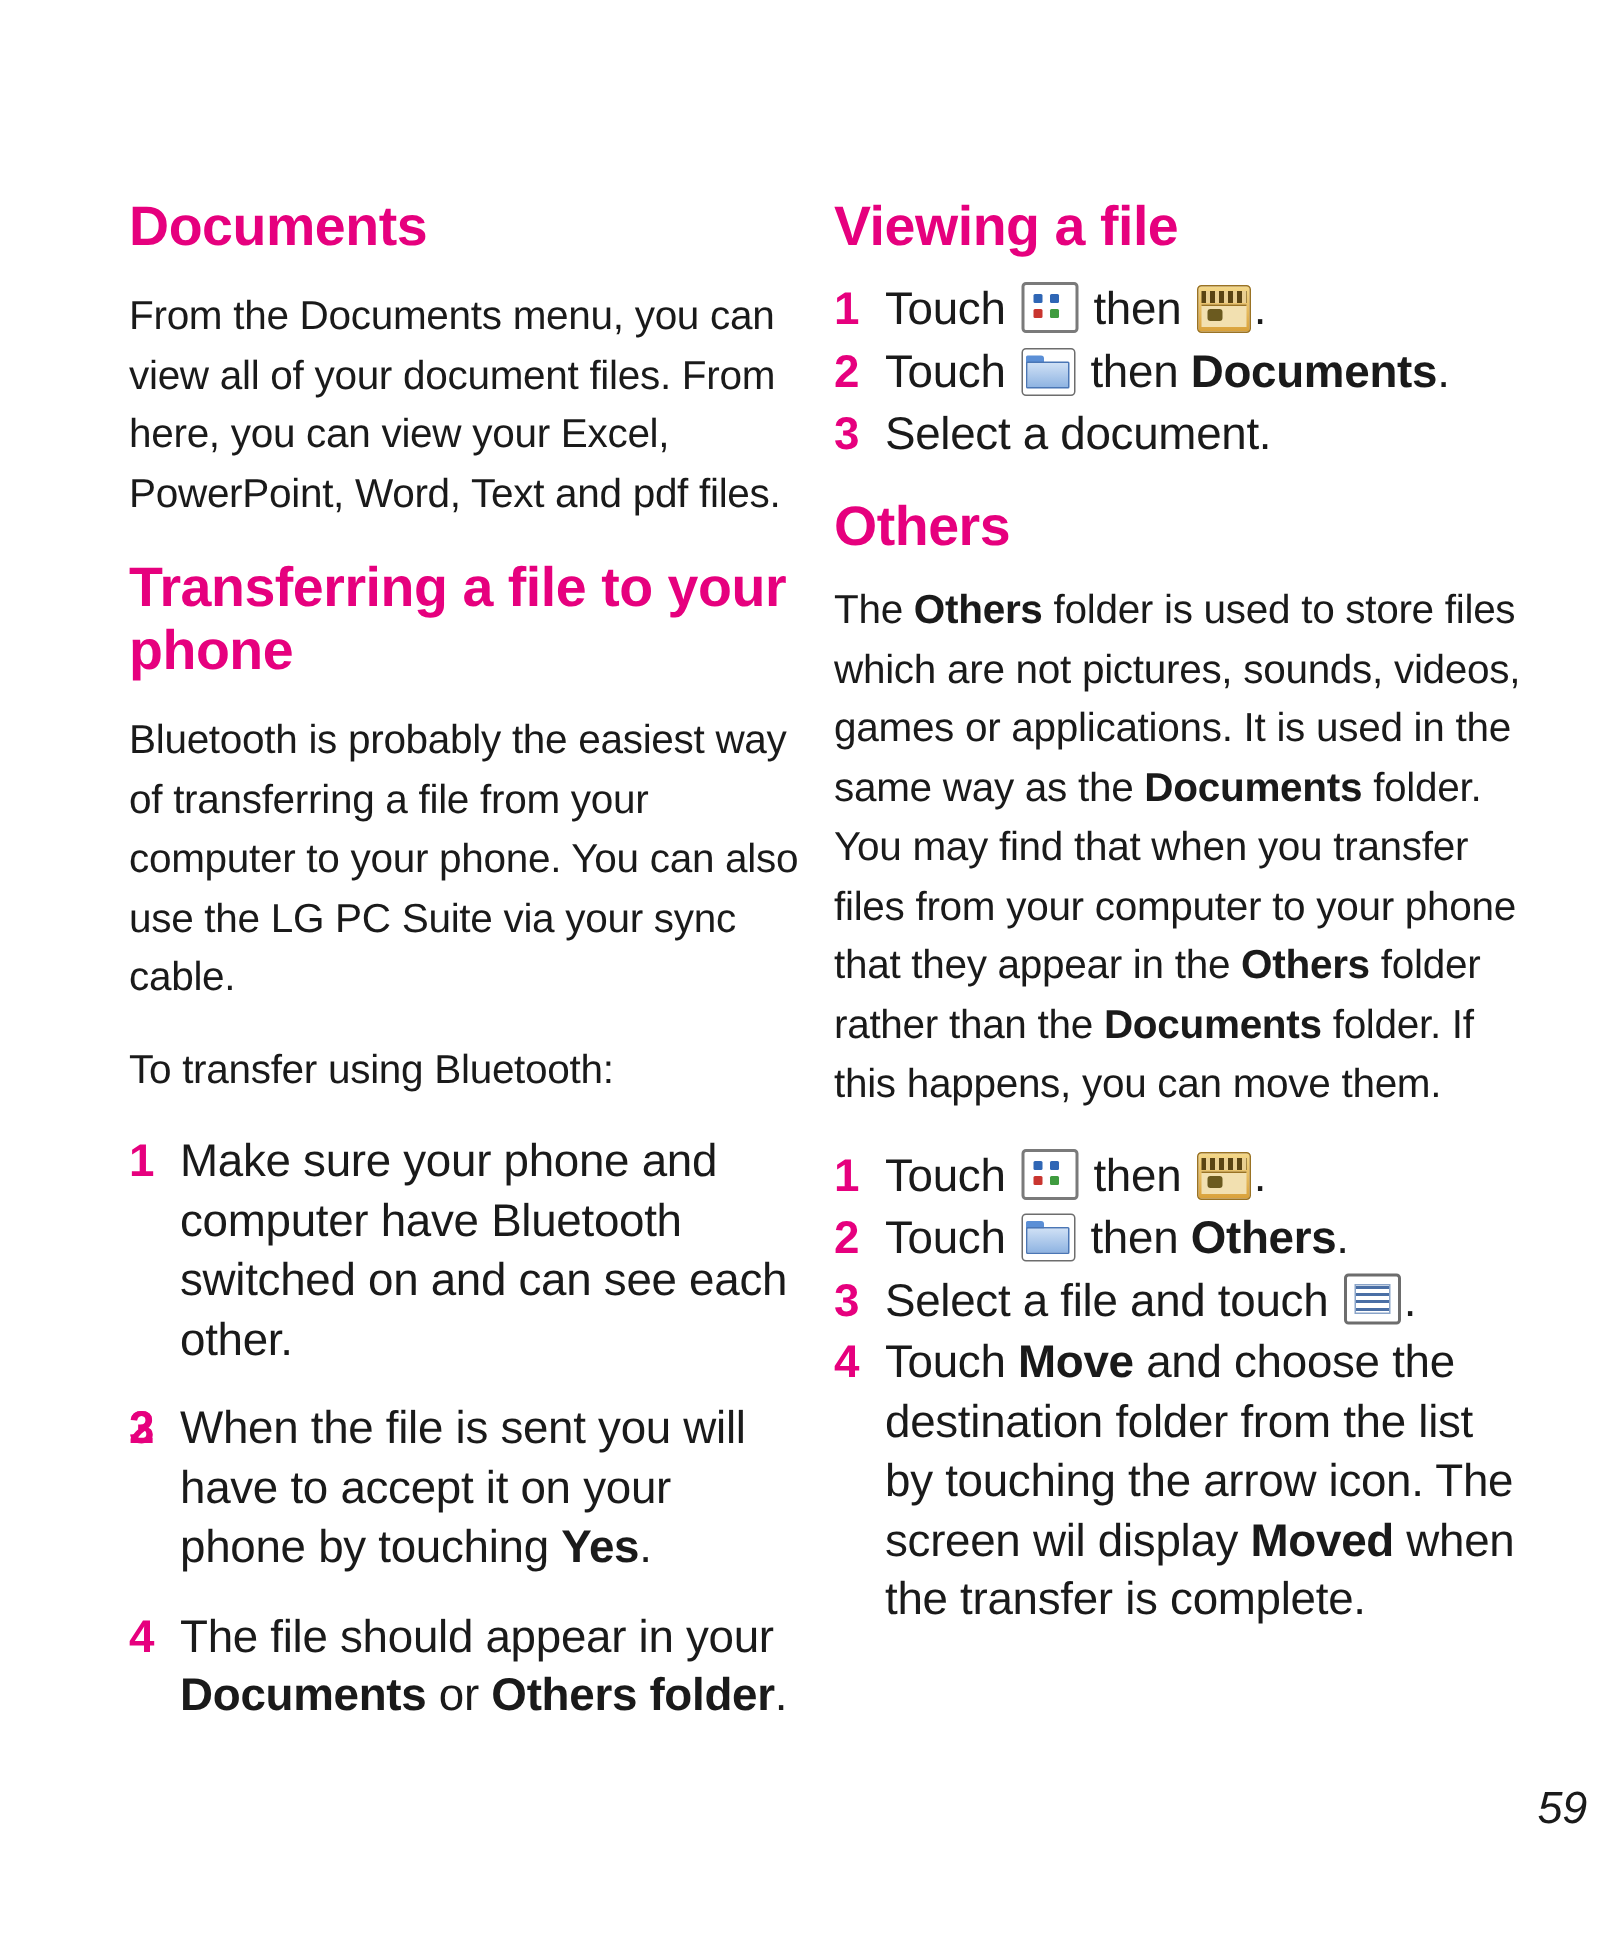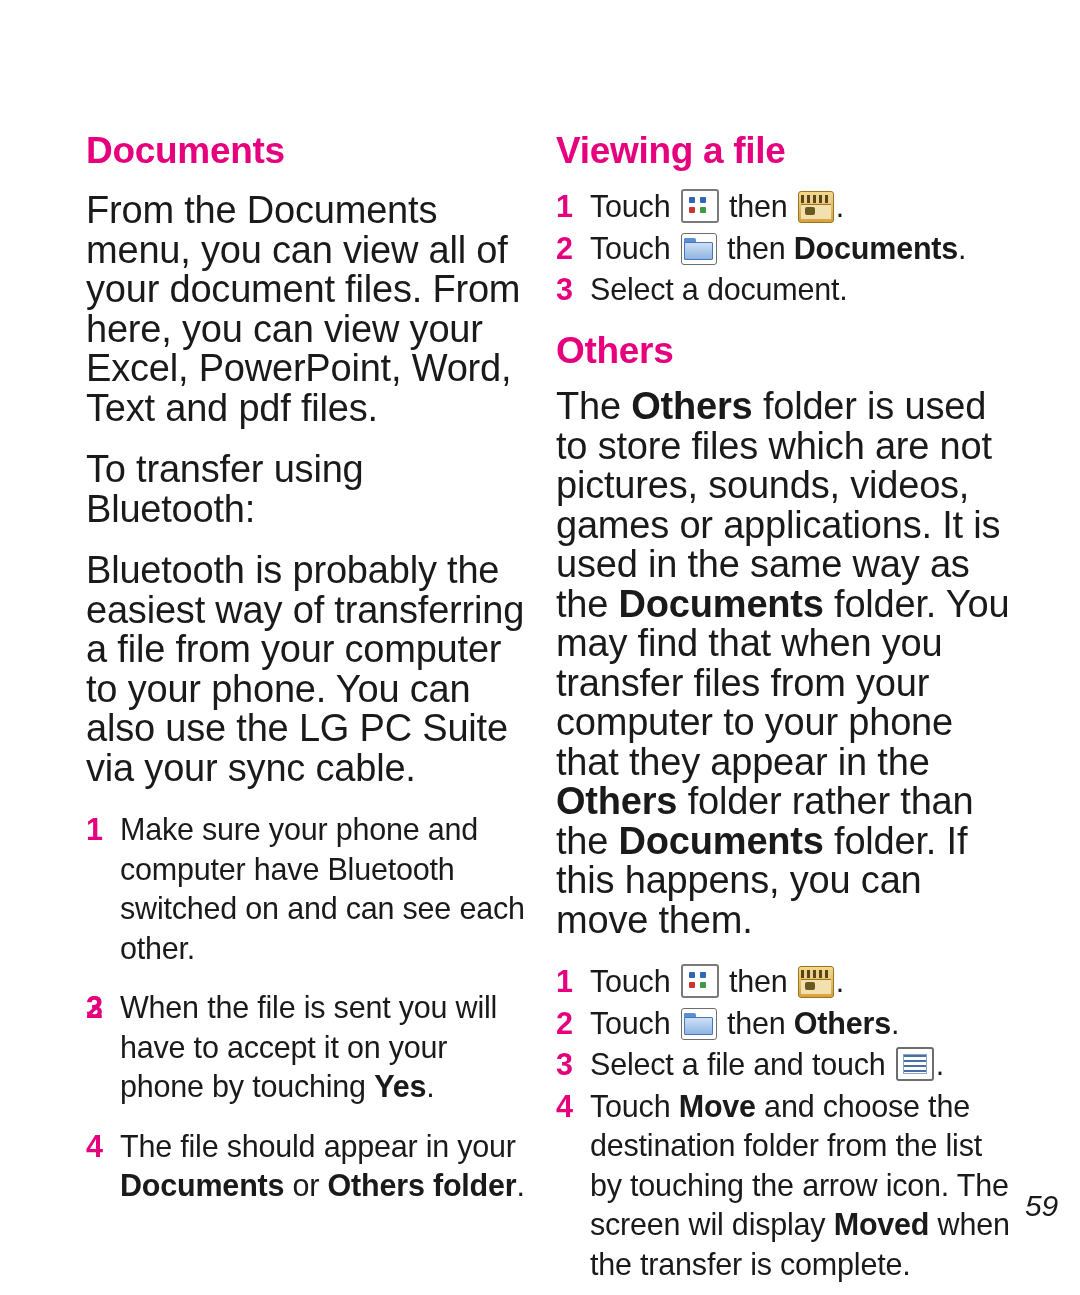--- a/index.html
+++ b/index.html
@@ -33,21 +33,21 @@
     font-size: 37px;
     font-weight: bold;
     color: #e6007e;
     margin: 0 0 20px 0;
     line-height: 1.12;
     letter-spacing: -0.3px;
   }
   h1.sec.tight { margin-bottom: 16px; }
 
   p.body {
-    font-size: 38px;
+    font-size: 27px;
     line-height: 39.5px;
     margin: 0 0 22px 0;
     letter-spacing: -0.2px;
     color: #1a1a1a;
   }
 
   .steps {
     margin: 0 0 10px 0;
     padding: 0;
     list-style: none;
@@ -154,24 +154,25 @@
 <body>
 
 <div class="page">
 
   <div class="col col-left">
 
     <h1 class="sec">Documents</h1>
 
     <p class="body">From the Documents menu, you can view all of your document files. From here, you can view your Excel, PowerPoint, Word, Text and pdf files.</p>
 
+    <h1 class="sec">Transferring a file to your phone</h1>
+
+    <p class="body">Bluetooth is probably the easiest way of transferring a file from your computer to your phone. You can also use the LG PC Suite via your sync cable.</p>
 
     <p class="body">To transfer using Bluetooth:</p>
-
-    <p class="body">Bluetooth is probably the easiest way of transferring a file from your computer to your phone. You can also use the LG PC Suite via your sync cable.</p>
 
     <div class="steps">
 
       <div class="step">
         <span class="num">1</span>
         <span>Make sure your phone and computer have Bluetooth switched on and can see each other.</span>
       </div>
 
       <div class="step">
         <span class="num">2</span>

